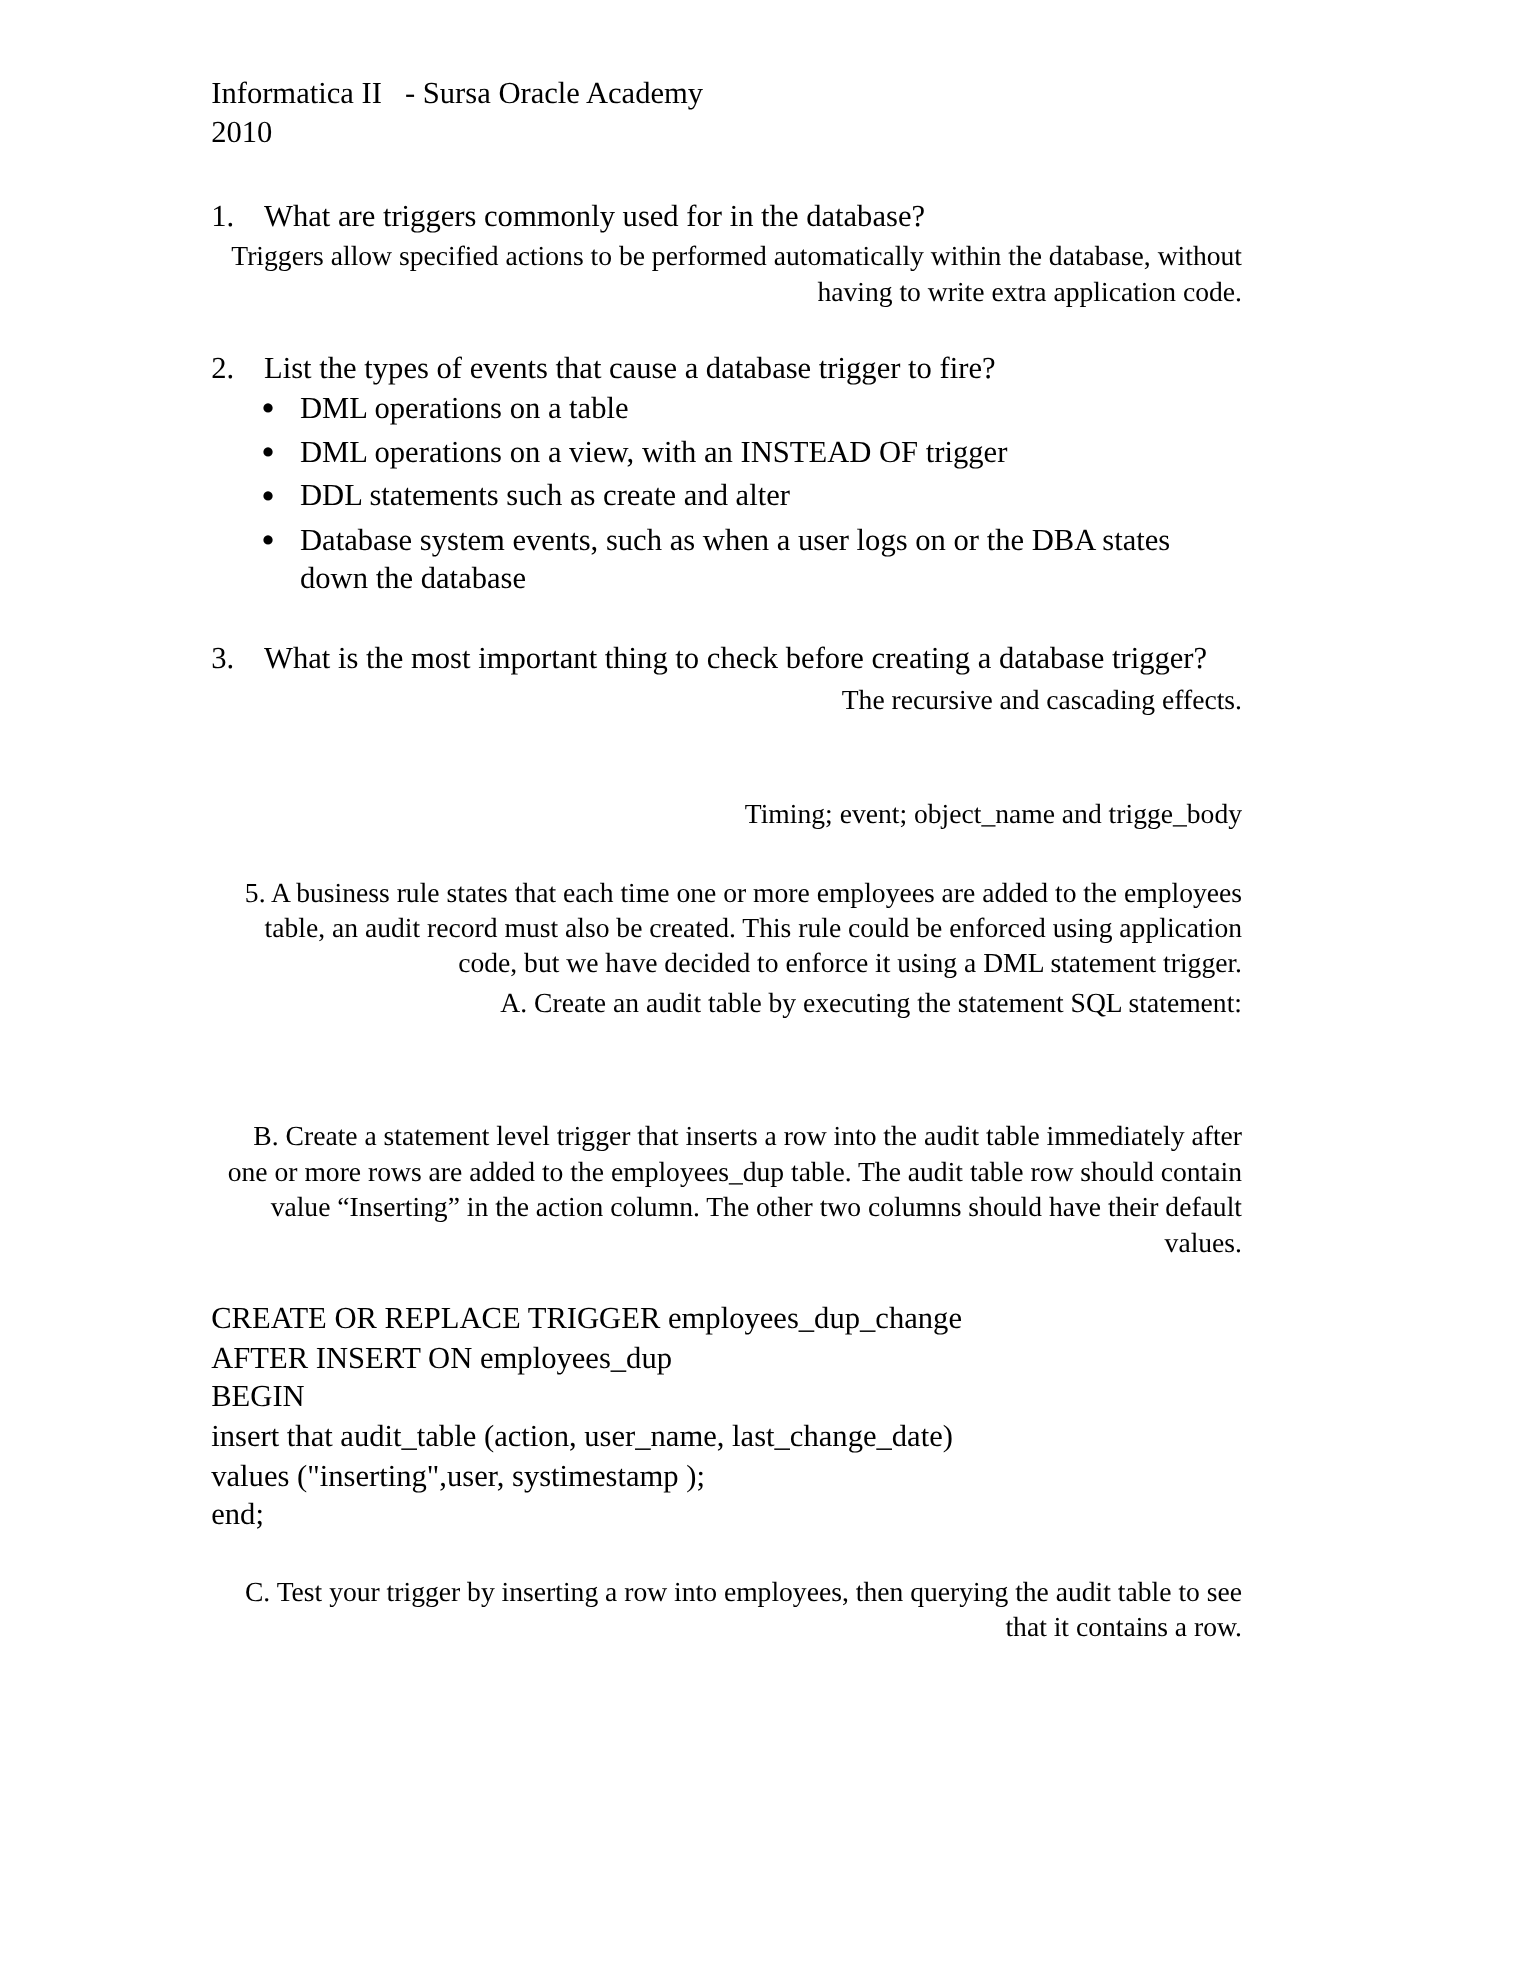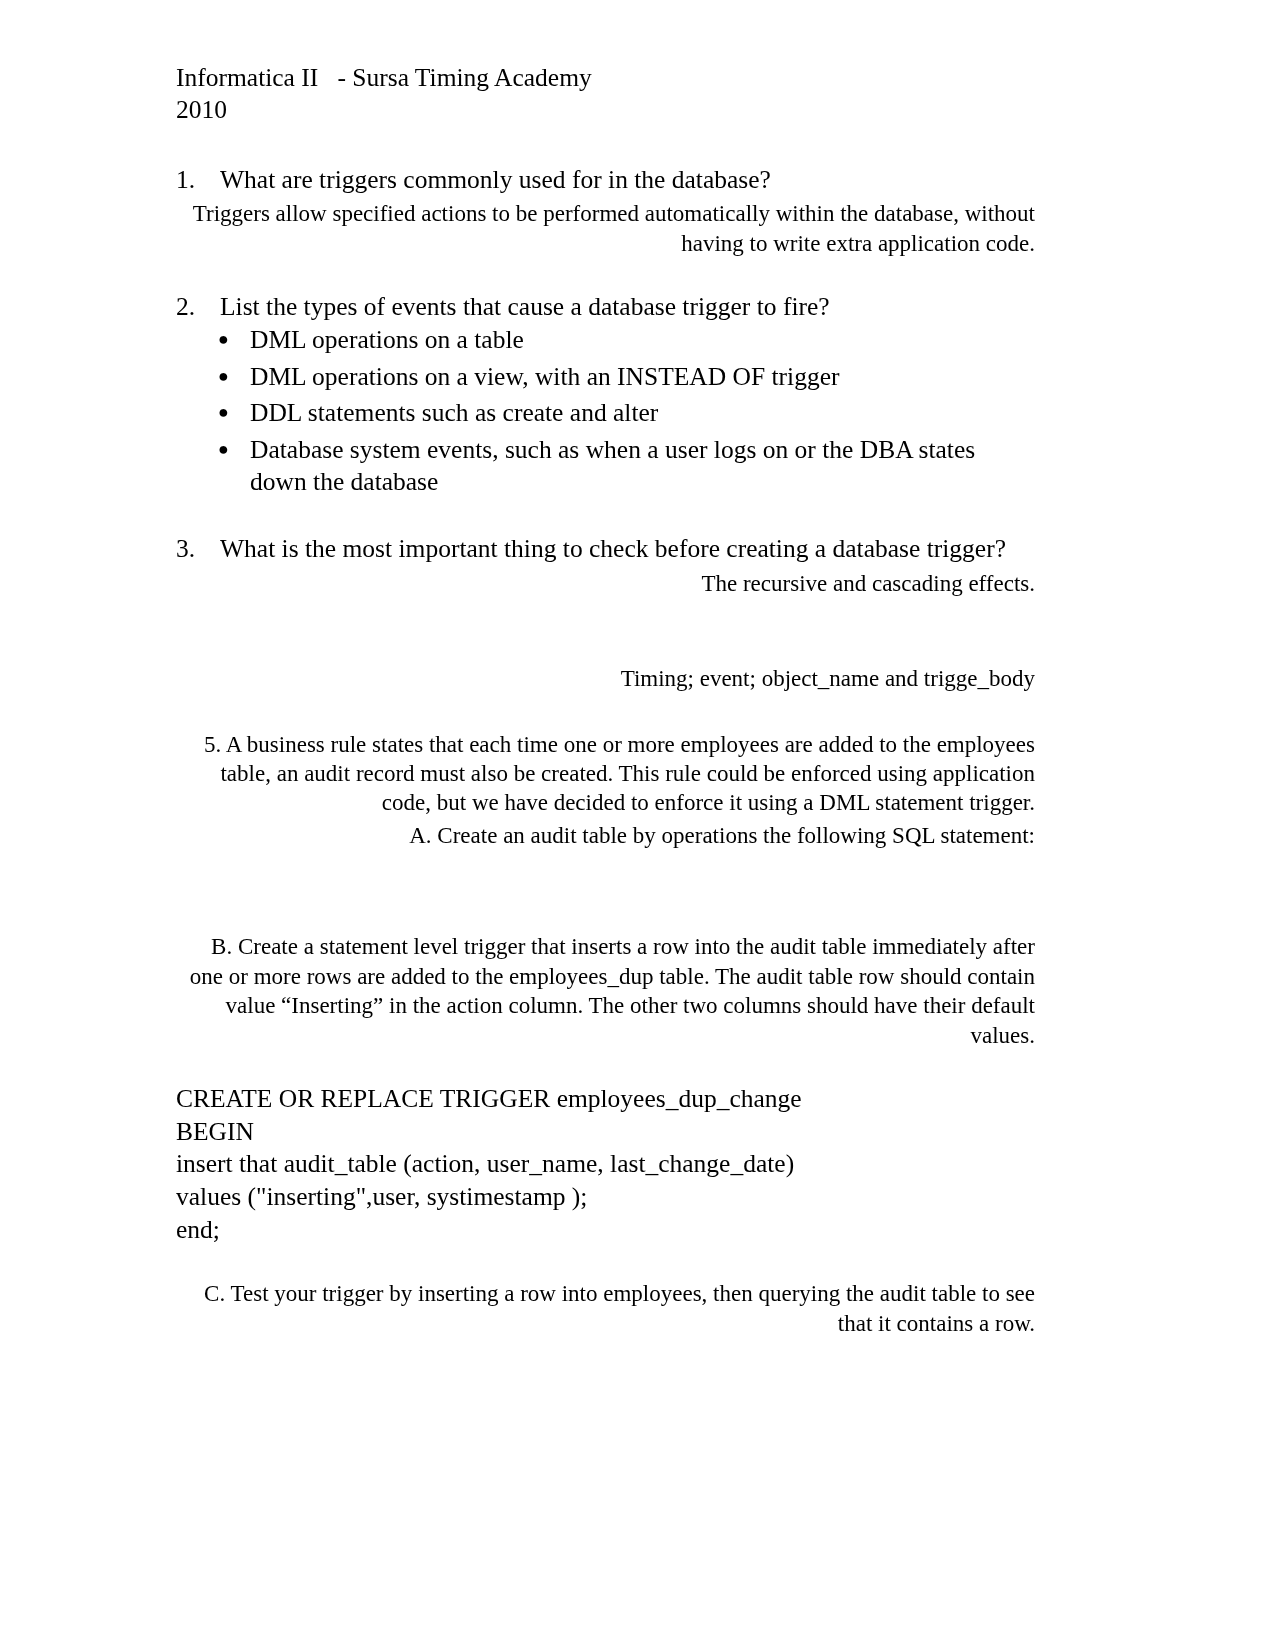--- a/index.html
+++ b/index.html
@@ -108,21 +108,21 @@
   }
   .plain-block div { white-space: pre-wrap; }
 </style>
 </head>
 <body>
 
 <div class="page">
   <div class="content">
 
     <div class="doc-header">
-      <div class="line">Informatica II   - Sursa Timing Academy</div>
+      <div class="line">Informatica II   - Sursa Oracle Academy</div>
       <div class="line">2010</div>
     </div>
 
 
     <div class="gap-lg"></div>
 
     <div class="q-row">
       <div class="q-num">1.</div>
       <div class="q-text">What are triggers commonly used for in the database?</div>
     </div>
@@ -162,33 +162,34 @@
     <p class="para">The recursive and cascading effects.</p>
 
     <div class="gap-md"></div>
 
     <div class="gap-md"></div>
     <p class="para">Timing; event; object_name and trigge_body</p>
 
     <div class="gap-md"></div>
 
     <p class="para">5. A business rule states that each time one or more employees are added to the employees table, an audit record must also be created. This rule could be enforced using application code, but we have decided to enforce it using a DML statement trigger.</p>
-    <p class="para">A. Create an audit table by operations the following SQL statement:</p>
+    <p class="para">A. Create an audit table by executing the statement SQL statement:</p>
 
     <div class="gap-lg"></div>
 
 
     <div class="gap-lg"></div>
 
     <p class="para">B. Create a statement level trigger that inserts a row into the audit table immediately after one or more rows are added to the employees_dup table. The audit table row should contain value “Inserting” in the action column. The other two columns should have their default values.</p>
 
     <div class="gap-md"></div>
 
     <div class="plain-block">
       <div>CREATE OR REPLACE TRIGGER employees_dup_change</div>
+      <div>AFTER INSERT ON employees_dup</div>
       <div>BEGIN</div>
       <div>insert that audit_table (action, user_name, last_change_date)</div>
       <div>values ("inserting",user, systimestamp );</div>
       <div>end;</div>
     </div>
 
     <div class="gap-md"></div>
 
     <p class="para">C. Test your trigger by inserting a row into employees, then querying the audit table to see that it contains a row.</p>
 

